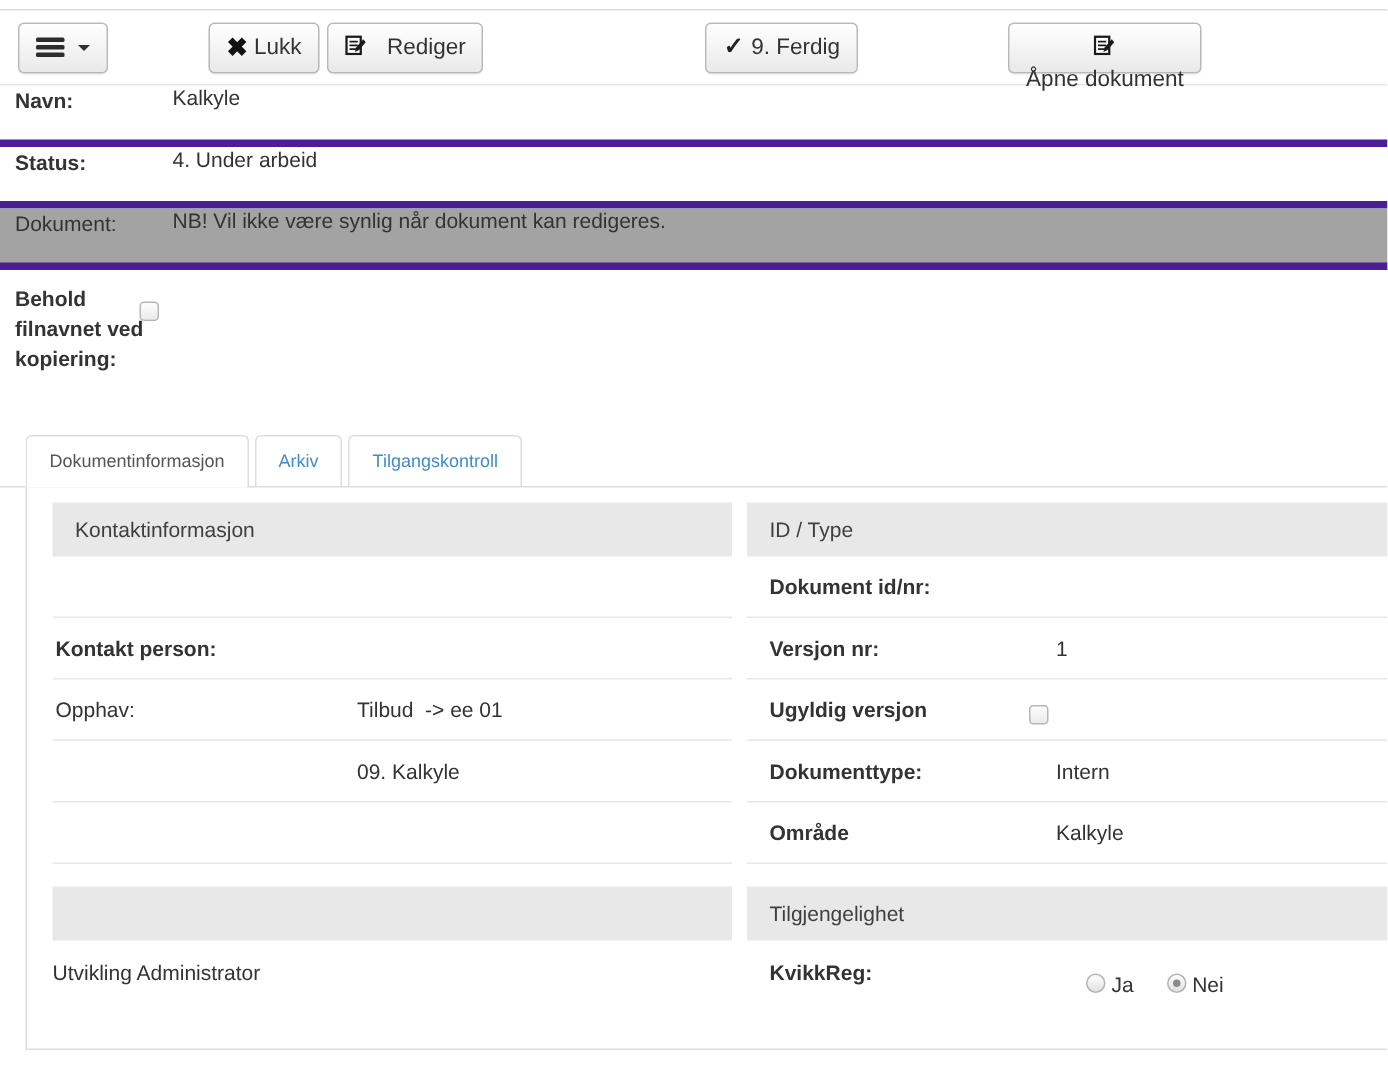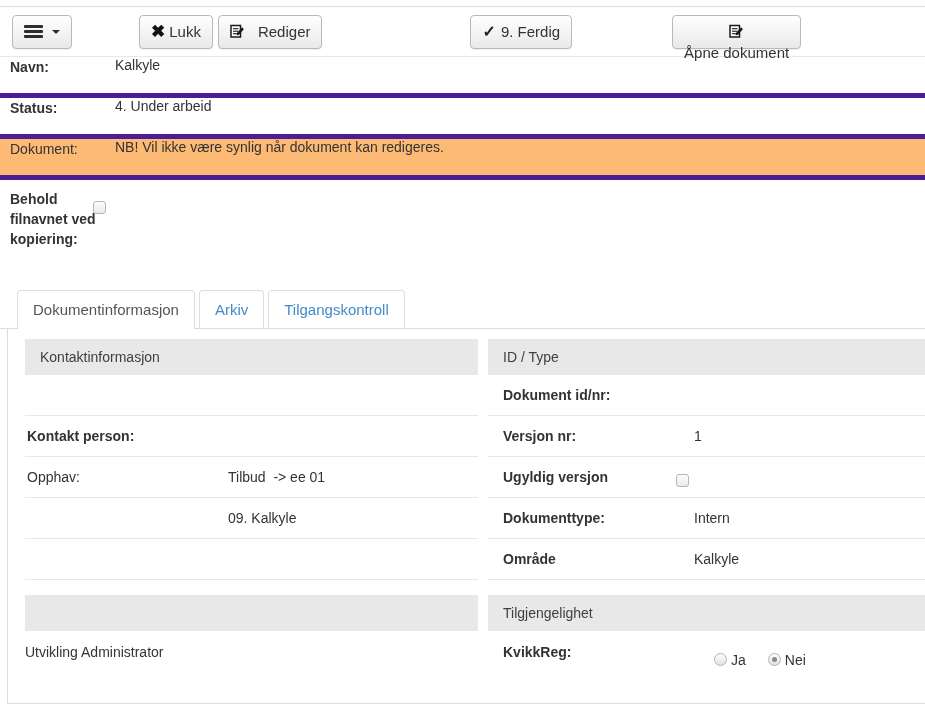--- a/index.html
+++ b/index.html
@@ -48,46 +48,46 @@
   }
   .ic-x     { font-weight: 900; font-size: 17px; line-height: 1; margin-right:2px; color:#111; }
   .ic-check { font-weight: bold; font-size: 16px; line-height: 1; margin-right:3px; color:#222; }
   .ic-edit  { display:inline-block; margin-right:2px; position:relative; top:1px; }
 
   
   .frow { display:flex; align-items:flex-start; min-height:41px; border-bottom:5px solid #4c1d95; }
   .frow .lbl { width:105px; padding-left:10px; font-weight:bold; flex-shrink:0; line-height:20px; }
   .frow .lbl.normal { font-weight:normal; }
   .frow .val { padding-left:10px; }
-  .frow.gray { background:#fdba74; }
+  .frow.gray { background:#a3a3a3; }
   .frow.tall { min-height:100px; align-items:flex-start; padding-top:9px; border-bottom:none; }
 
   .checkbox {
     display:inline-block; width:13px; height:13px;
     border:1px solid #b6b6b6; border-radius:3px;
     background: linear-gradient(#fdfdfd, #ebebeb);
     cursor:pointer;
   }
   .cb-behold  { margin-left:-22px; margin-top:12px; }
   .cb-ugyldig { margin-left:-18px; margin-top:10px; }
 
   
   .tabs { margin-top:10px; padding-left:17px; display:flex; border-bottom:1px solid #ddd; }
   .tab {
     padding:8px 15px; margin-right:4px;
     border:1px solid #ddd; border-bottom:none;
     border-radius:4px 4px 0 0;
-    font-size:15px; background:#fff; cursor:pointer;
+    font-size:12px; background:#fff; cursor:pointer;
     color:#428bca; line-height:1.42;
   }
   .tab.active { color:#555; margin-bottom:-1px; padding-bottom:9px; cursor:default; }
 
   
   .panel {
-    margin-left:7px;
+    margin-left:17px;
     border-left:1px solid #ddd;
     border-bottom:1px solid #ddd;
     padding:10px 0 31px 17px;
   }
   .cols { display:flex; gap:10px; }
   .cols.second { margin-top:15px; }
   .col-left  { width:453px; flex-shrink:0; }
   .col-right { flex:1; }
 
   .sec-h {

